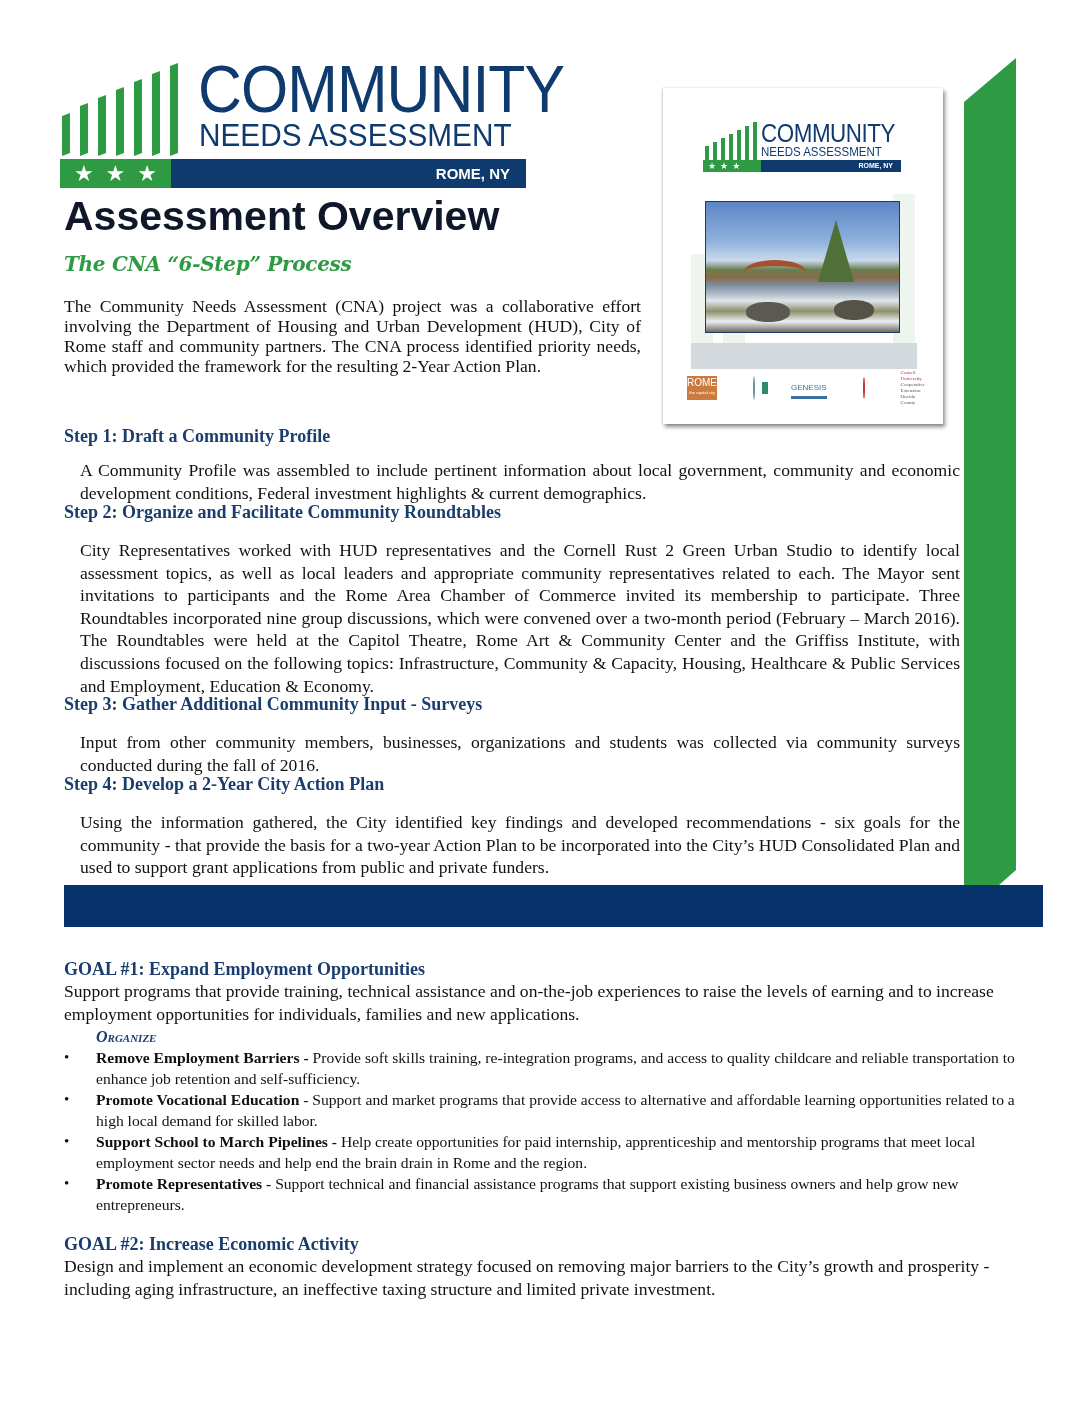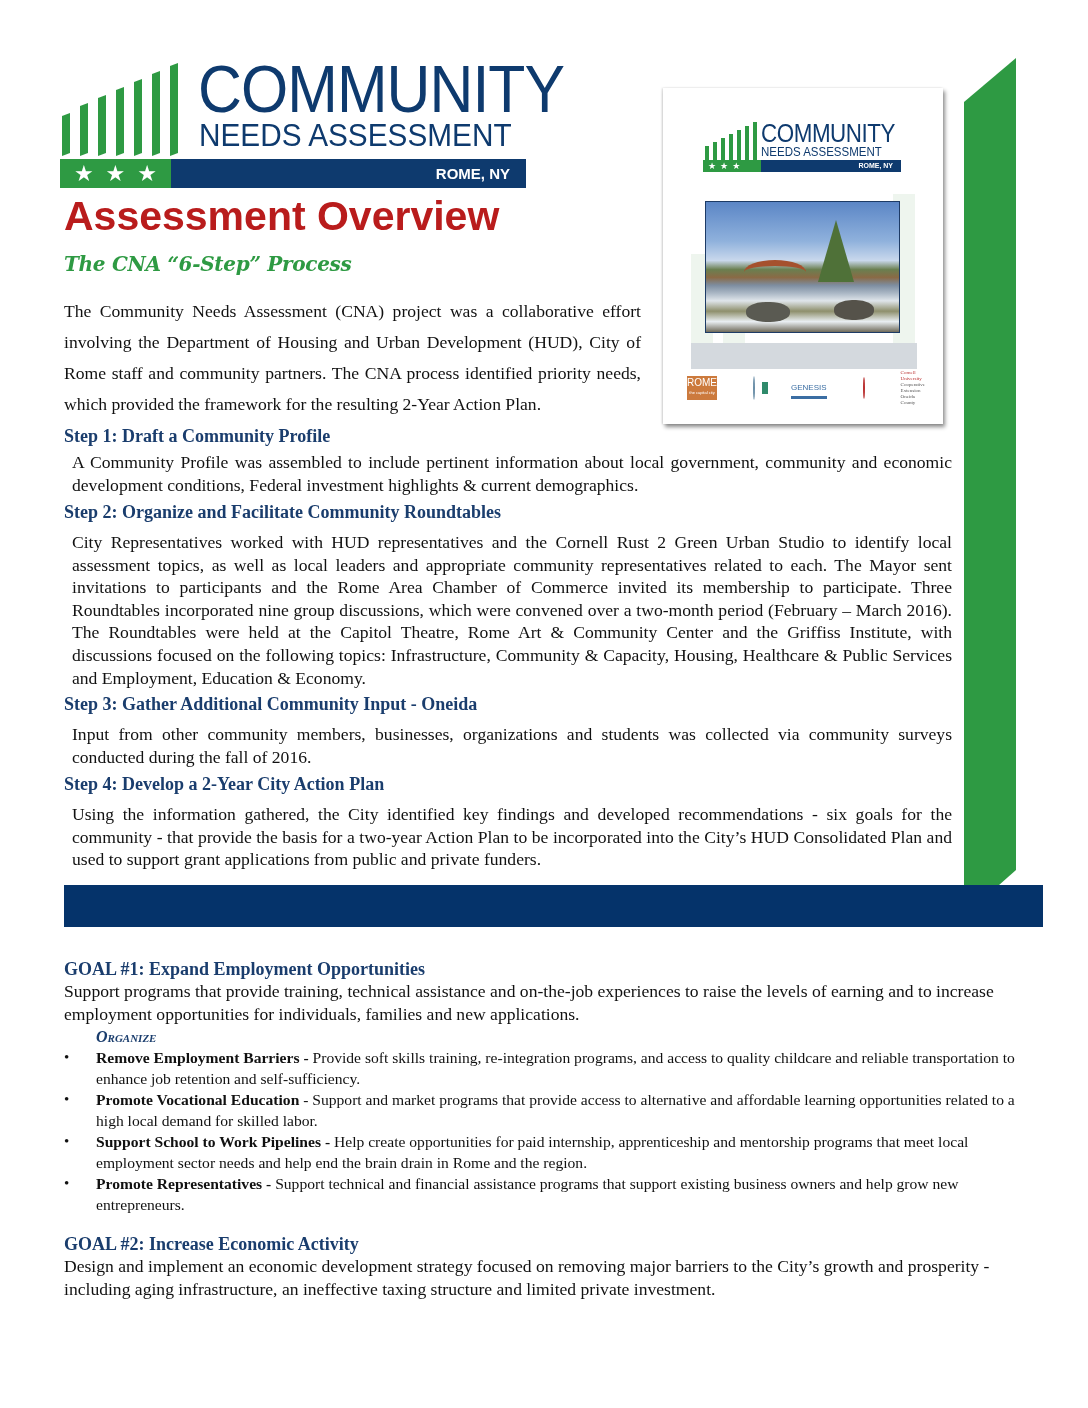--- a/index.html
+++ b/index.html
@@ -9,24 +9,24 @@
   .logo { position: absolute; left: 60px; top: 64px; width: 466px; height: 124px; }
   .logo .bars { position: absolute; left: 0; top: 0; width: 126px; height: 92px; }
   .logo .bar { position: absolute; bottom: 0; width: 8px; background: #2e9a43; transform: skewY(-20deg); transform-origin: bottom left; }
   .logo .word1 { position: absolute; left: 138px; top: -8px; font-family: "Liberation Sans", sans-serif; font-size: 66px; line-height: 66px; color: #0e3a6e; letter-spacing: -1px; transform: scaleX(0.92); transform-origin: left top; white-space: nowrap; }
   .logo .word2 { position: absolute; left: 139px; top: 55px; font-family: "Liberation Sans", sans-serif; font-size: 32px; line-height: 32px; color: #0e3a6e; transform: scaleX(0.93); transform-origin: left top; white-space: nowrap; }
   .logo .strip-green { position: absolute; left: 0; top: 95px; width: 111px; height: 29px; background: #2e9a43; display: flex; align-items: center; justify-content: space-around; padding: 0 8px; box-sizing: border-box; }
   .logo .star { color: #fff; font-size: 22px; line-height: 22px; font-family: "DejaVu Sans", sans-serif; }
   .logo .strip-blue { position: absolute; left: 111px; top: 95px; width: 355px; height: 29px; background: #0e3a6e; }
   .logo .place { position: absolute; right: 16px; top: 7px; color: #fff; font-family: "Liberation Sans", sans-serif; font-weight: bold; font-size: 15px; line-height: 15px; }
 
-  .title { position: absolute; left: 64px; top: 192px; font-family: "Liberation Sans", sans-serif; font-weight: bold; font-size: 41px; line-height: 48px; color: #b91c1c; margin: 0; }
+  .title { position: absolute; left: 64px; top: 192px; font-family: "Liberation Sans", sans-serif; font-weight: bold; font-size: 41px; line-height: 48px; color: #0f172a; margin: 0; }
   .subtitle { position: absolute; left: 64px; top: 250px; font-family: "DejaVu Serif", serif; font-weight: bold; font-style: italic; font-size: 20px; line-height: 28px; color: #2e9a43; margin: 0; letter-spacing: -0.3px; }
 
-  .intro { position: absolute; left: 64px; top: 296px; width: 577px; font-size: 17.6px; line-height: 31px; text-align: justify; margin: 0; }
+  .intro { position: absolute; left: 64px; top: 296px; width: 577px; font-size: 17.6px; line-height: 20px; text-align: justify; margin: 0; }
 
   
   .cover { position: absolute; left: 663px; top: 88px; width: 280px; height: 336px; background: #fff; box-shadow: 2px 3px 4px rgba(0,0,0,0.45), -1px 0 2px rgba(0,0,0,0.15); overflow: hidden; }
   .cover .ghost { position: absolute; bottom: 60px; width: 22px; background: #eef5ee; }
   .cover .mini-logo { position: absolute; left: 40px; top: 34px; width: 200px; height: 52px; }
   .cover .mini-logo .mbar { position: absolute; bottom: 14px; width: 4px; background: #2e9a43; }
   .cover .mini-logo .mw1 { position: absolute; left: 58px; top: -2px; font-family: "Liberation Sans", sans-serif; font-size: 26px; line-height: 26px; color: #0e3a6e; transform: scaleX(0.86); transform-origin: left top; white-space: nowrap; letter-spacing: -0.5px; }
   .cover .mini-logo .mw2 { position: absolute; left: 58px; top: 24px; font-family: "Liberation Sans", sans-serif; font-size: 12.5px; line-height: 13px; color: #0e3a6e; transform: scaleX(0.92); transform-origin: left top; white-space: nowrap; }
   .cover .mini-logo .mg { position: absolute; left: 0; top: 38px; width: 58px; height: 12px; background: #2e9a43; color: #fff; font-size: 9px; line-height: 12px; letter-spacing: 4px; padding-left: 5px; box-sizing: border-box; font-family: "DejaVu Sans", sans-serif; }
   .cover .mini-logo .mb { position: absolute; left: 58px; top: 38px; width: 140px; height: 12px; background: #0e3a6e; }
@@ -47,21 +47,21 @@
   .cover .p-cornell { width: 22px; height: 22px; border-radius: 50%; background: #e0a4a4; border: 1px solid #b33; box-sizing: border-box; }
   .cover .p-cornell-text { font-size: 5px; line-height: 6px; color: #555; width: 44px; }
   .cover .p-cornell-text b { color: #b33; font-weight: normal; }
   .cover .p-leaf { width: 22px; height: 22px; background: linear-gradient(135deg, #3a7e2c 40%, #b8c934 60%); border-radius: 0 60% 0 60%; }
 
   
   .ribbon { position: absolute; left: 964px; top: 58px; width: 52px; height: 858px; }
 
   
   .step-h { position: absolute; left: 64px; font-size: 18px; line-height: 22px; font-weight: bold; color: #1a3d6d; margin: 0; }
-  .step-p { position: absolute; left: 64px; width: 880px; font-size: 17.6px; line-height: 22.6px; text-align: justify; margin: 8px; }
+  .step-p { position: absolute; left: 64px; width: 880px; font-size: 17.6px; line-height: 22.6px; text-align: justify; margin: 16px; }
 
   .band { position: absolute; left: 64px; top: 885px; width: 979px; height: 42px; background: #05336a; }
 
   .goal-h { position: absolute; left: 64px; font-size: 18px; line-height: 22px; font-weight: bold; color: #1a3d6d; margin: 0; }
   .goal-p { position: absolute; left: 64px; width: 960px; font-size: 17.6px; line-height: 23px; margin: 0; }
   .subgoals-label { position: absolute; left: 96px; top: 1027px; font-size: 16px; line-height: 20px; font-weight: bold; font-style: italic; font-variant: small-caps; color: #1a3d6d; margin: 0; }
   .subgoals { position: absolute; left: 64px; top: 1047px; width: 960px; margin: 0; padding: 0; list-style: none; }
   .subgoals li { position: relative; padding-left: 32px; font-size: 15.6px; line-height: 21px; margin-bottom: 0; }
   .subgoals li .bullet { position: absolute; left: 0; top: 0; font-size: 15px; }
   .subgoals li .sg-title { font-weight: bold; }
@@ -135,21 +135,21 @@
 <svg class="ribbon" viewBox="0 0 52 858" preserveAspectRatio="none">
   <polygon points="0,44 52,0 52,812 0,858" fill="#2e9a43"></polygon>
 </svg>
 
 <h3 class="step-h" style="top:425px">Step 1:  Draft a Community Profile</h3>
 <p class="step-p" style="top:443px">A Community Profile was assembled to include pertinent information about local government, community and economic development conditions, Federal investment highlights &amp; current demographics.</p>
 
 <h3 class="step-h" style="top:501px">Step 2:  Organize and Facilitate Community Roundtables</h3>
 <p class="step-p" style="top:523px">City Representatives worked with HUD representatives and the Cornell Rust 2 Green Urban Studio to identify local assessment topics, as well as local leaders and appropriate community representatives related to each.  The Mayor sent invitations to participants and the Rome Area Chamber of Commerce invited its membership to participate. Three Roundtables incorporated nine group discussions, which were convened over a two-month period (February – March 2016).  The Roundtables were held at the Capitol Theatre, Rome Art &amp; Community Center and the Griffiss Institute, with discussions focused on the following topics: Infrastructure, Community &amp; Capacity, Housing, Healthcare &amp; Public Services and Employment, Education &amp; Economy.</p>
 
-<h3 class="step-h" style="top:693px">Step 3:  Gather Additional Community Input - Oneida</h3>
+<h3 class="step-h" style="top:693px">Step 3:  Gather Additional Community Input - Surveys</h3>
 <p class="step-p" style="top:715px">Input from other community members, businesses, organizations and students was collected via community surveys conducted during the fall of 2016.</p>
 
 <h3 class="step-h" style="top:773px">Step 4:  Develop a 2-Year City Action Plan</h3>
 <p class="step-p" style="top:795px">Using the information gathered, the City identified key findings and developed recommendations - six goals for the community - that provide the basis for a two-year Action Plan to be incorporated into the City’s HUD Consolidated Plan and used to support grant applications from public and private funders.</p>
 
 <div class="band"></div>
 
 <h3 class="goal-h" style="top:958px">GOAL #1:  Expand Employment Opportunities</h3>
 <p class="goal-p" style="top:980px">Support programs that provide training, technical assistance and on-the-job experiences to raise the levels of earning and to increase employment opportunities for individuals, families and new applications.</p>
 <div class="subgoals-label">Organize</div>
@@ -157,21 +157,21 @@
   <li>
     <span class="bullet">•</span>
     <span class="sg-title">Remove Employment Barriers -</span><span> Provide soft skills training, re-integration programs, and access to quality childcare and reliable transportation to enhance job retention and self-sufficiency.</span>
   </li>
   <li>
     <span class="bullet">•</span>
     <span class="sg-title">Promote Vocational Education</span><span> - Support and market programs that provide access to alternative and affordable learning opportunities related to a high local demand for skilled labor.</span>
   </li>
   <li>
     <span class="bullet">•</span>
-    <span class="sg-title">Support School to Work Pipelines -</span><span> Help create opportunities for paid internship, apprenticeship and mentorship programs that meet local employment sector needs and help end the brain drain in Rome and the region.</span>
+    <span class="sg-title">Support School to March Pipelines -</span><span> Help create opportunities for paid internship, apprenticeship and mentorship programs that meet local employment sector needs and help end the brain drain in Rome and the region.</span>
   </li>
   <li>
     <span class="bullet">•</span>
     <span class="sg-title">Promote Representatives -</span><span> Support technical and financial assistance programs that support existing business owners and help grow new entrepreneurs.</span>
   </li>
 </ul>
 
 <h3 class="goal-h" style="top:1233px">GOAL #2:  Increase Economic Activity</h3>
 <p class="goal-p" style="top:1255px">Design and implement an economic development strategy focused on removing major barriers to the City’s growth and prosperity - including aging infrastructure, an ineffective taxing structure and limited private investment.</p>
 

